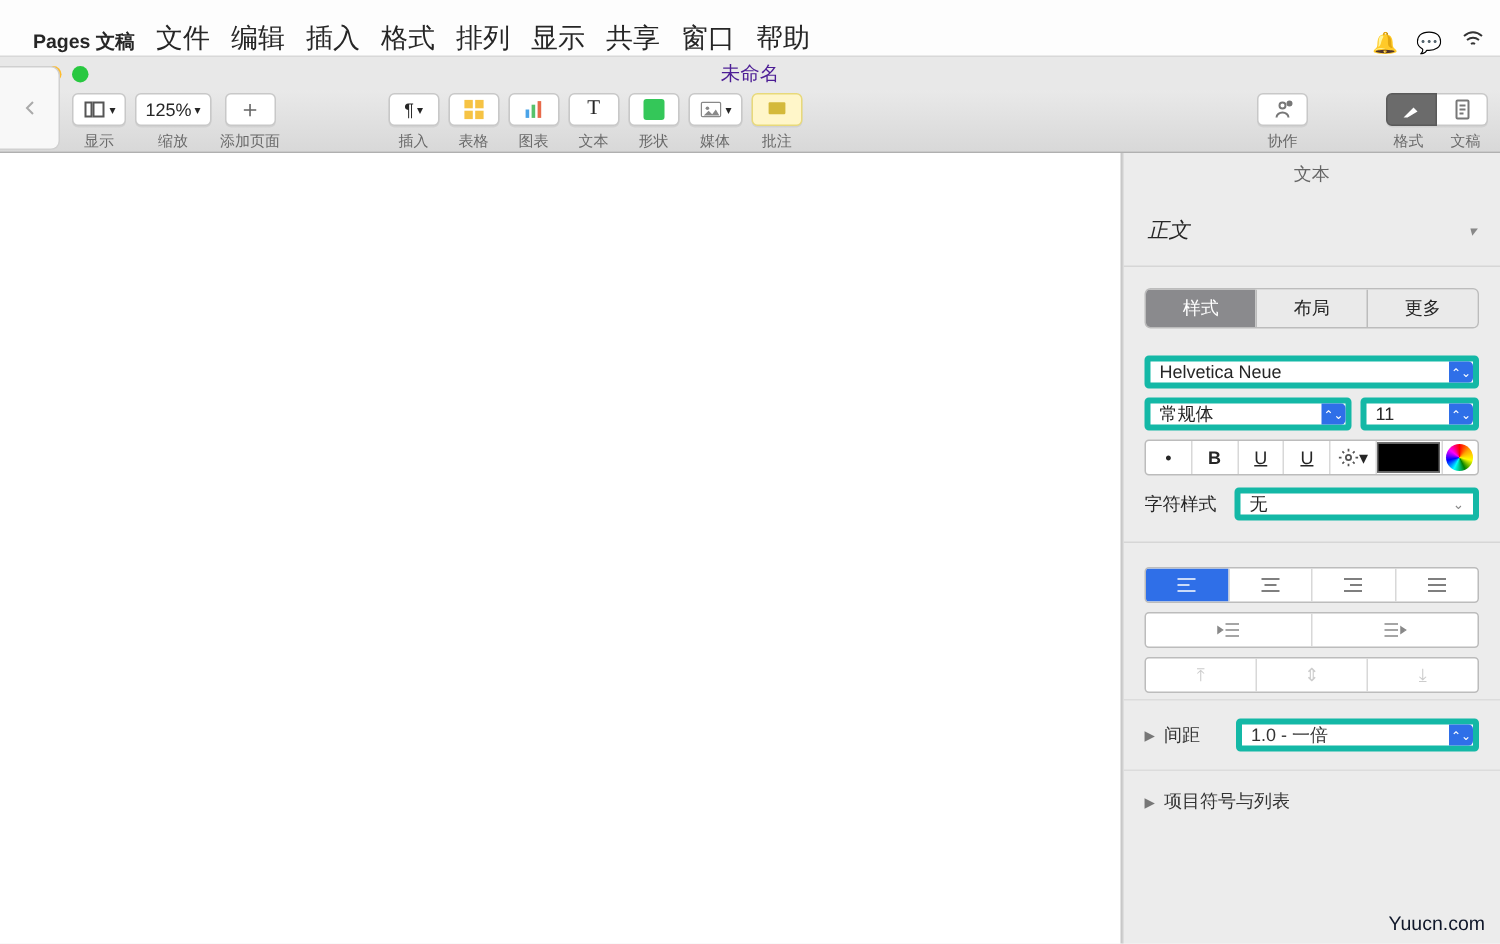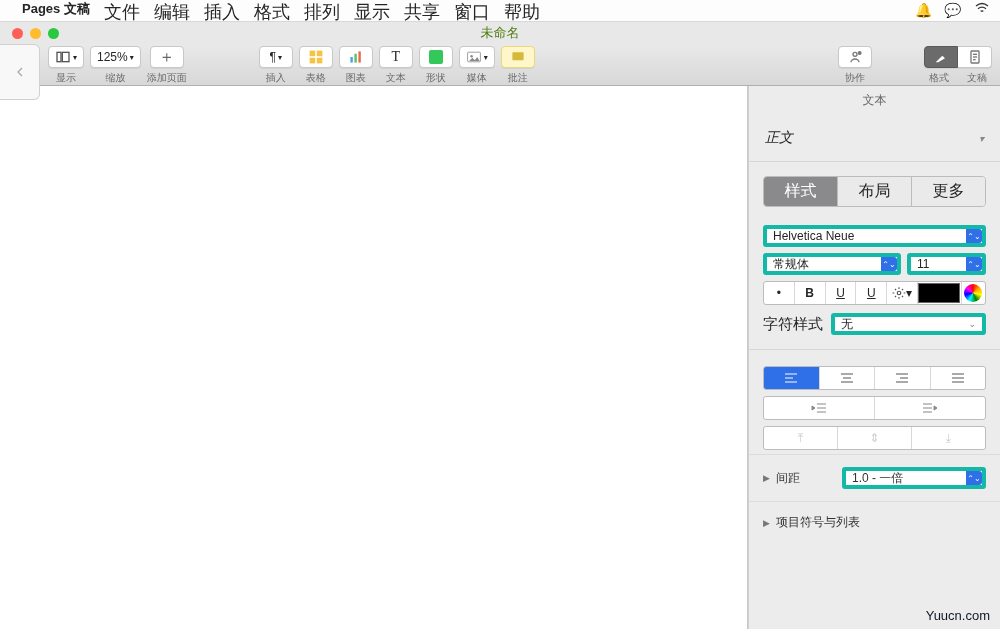--- a/index.html
+++ b/index.html
@@ -1,30 +1,30 @@
 <!DOCTYPE html>
 <html><head>
 <meta charset="utf-8">
 <style>
 * { box-sizing: border-box; margin: 0; padding: 0; font-family: -apple-system, "Helvetica Neue", Arial, sans-serif; }
 body { width: 1000px; height: 629px; background: #ececec; overflow: hidden; font-size: 13px; color: #262626; }
 
 
-.menubar { height: 22px; background: #fdfdfd; display: flex; align-items: flex-start; padding: 0 10px; border-bottom: 1px solid #d8d8d8; }
+.menubar { height: 38px; background: #fdfdfd; display: flex; align-items: flex-end; padding: 0 10px; border-bottom: 1px solid #d8d8d8; }
 .menubar .apple { font-size: 14px; margin-right: 12px; }
 .menubar .app-name { font-weight: 600; margin-right: 14px; }
 .menubar .mitem { margin-right: 14px; font-size: 18px; }
 .menubar .right { margin-left: auto; display: flex; align-items: center; gap: 12px; font-size: 14px; }
 
 
 .titlebar { height: 22px; display: flex; align-items: center; position: relative; background: #e8e8e8; }
 .tl { display: flex; gap: 7px; margin-left: 12px; }
 .tl span { width: 11px; height: 11px; border-radius: 50%; display: block; }
 .tl .r { background: #ff5f57; } .tl .y { background: #febc2e; } .tl .g { background: #28c840; }
-.win-title { position: absolute; left: 50%; transform: translateX(-50%); font-size: 13px; color: #4d7c0f; }
+.win-title { position: absolute; left: 50%; transform: translateX(-50%); font-size: 13px; color: #4c1d95; }
 .sidetab { position: absolute; left: 0; top: 44px; width: 40px; height: 56px; background: #f8f8f8; border: 1px solid #d0d0d0; border-left: none; border-radius: 0 6px 6px 0; display: flex; flex-direction: column; align-items: center; justify-content: center; color: #a0a0a0; }
 
 
 .toolbar { height: 42px; background: linear-gradient(#e9e9e9, #d8d8d8); border-bottom: 1px solid #b0b0b0; display: flex; align-items: flex-start; padding: 2px 8px 0 48px; gap: 6px; }
 .tgroup { display: flex; flex-direction: column; align-items: center; }
 .tbtn { height: 22px; min-width: 34px; background: #fff; border: 1px solid #c8c8c8; border-radius: 4px; display: flex; align-items: center; justify-content: center; font-size: 12px; box-shadow: 0 1px 0 rgba(0,0,0,.06); padding: 0 6px; }
 .tlabel { font-size: 10px; color: #6a6a6a; margin-top: 3px; }
 .trow { display: flex; }
 .trow .tbtn:first-child { border-radius: 4px 0 0 4px; }
 .trow .tbtn:last-child { border-radius: 0 4px 4px 0; border-left: none; }
@@ -32,40 +32,40 @@
 .tbtn.dark { background: #6b6b6b; color: #fff; border-color: #5a5a5a; }
 .icon-svg { width: 16px; height: 16px; }
 
 
 .workspace { display: flex; height: calc(629px - 22px - 22px - 42px); }
 .canvas { flex: 1; background: #fff; border-right: 1px solid #c8c8c8; }
 .inspector { width: 252px; background: #ececec; border-left: 1px solid #d0d0d0; display: flex; flex-direction: column; overflow-y: auto; }
 .ins-header { text-align: center; font-size: 12px; color: #666; padding: 6px 0; }
 .ins-title { padding: 14px 16px; font-size: 14px; display: flex; justify-content: space-between; align-items: center; border-bottom: 1px solid #d6d6d6; font-style: italic; }
 .seg3 { display: flex; margin: 14px 14px 8px; border-radius: 4px; overflow: hidden; border: 1px solid #bcbcbc; }
-.seg3 div { flex: 1; text-align: center; font-size: 16px; padding: 4px 0; background: #eaeaea; }
+.seg3 div { flex: 1; text-align: center; font-size: 12px; padding: 4px 0; background: #eaeaea; }
 .seg3 div.active { background: #8a8a8d; color: #fff; }
 .seg3 div + div { border-left: 1px solid #bcbcbc; }
 .sect { padding: 10px 14px 4px; }
 .sect-label { font-size: 12px; color: #444; margin-bottom: 6px; font-weight: 500; }
 .sel { width: 100%; height: 22px; background: #fff; border: 4px solid #14b8a6; border-radius: 3px; display: flex; align-items: center; padding: 0 6px; font-size: 12px; position: relative; }
 .sel .arrow { position: absolute; right: 0; top: 0; bottom: 0; width: 16px; background: #2f6fe8; border-radius: 0 3px 3px 0; display: flex; align-items: center; justify-content: center; color: #fff; font-size: 8px; }
 .row { display: flex; gap: 6px; margin-top: 6px; align-items: flex-end; }
 .btnrow { display: flex; border: 1px solid #bcbcbc; border-radius: 3px; overflow: hidden; background: #fff; margin-top: 6px; }
 .btnrow > div { flex: 1; height: 22px; display: flex; align-items: center; justify-content: center; font-size: 12px; }
 .btnrow > div + div { border-left: 1px solid #d8d8d8; }
 .btnrow > div.active { background: #2f6fe8; color: #fff; }
 .swatch { width: 42px; height: 20px; background: #000; border: 1px solid #666; }
 .colorwheel { width: 18px; height: 18px; border-radius: 50%; background: conic-gradient(red,orange,yellow,green,cyan,blue,magenta,red); }
 .kv { display: flex; align-items: center; gap: 8px; margin-top: 8px; }
-.kv .k { font-size: 15px; min-width: 52px; }
+.kv .k { font-size: 12px; min-width: 52px; }
 .disc { display: flex; align-items: center; padding: 12px 14px; font-size: 12px; color: #333; border-top: 1px solid #dcdcdc; gap: 6px; }
 .disc .tri { font-size: 9px; color: #777; }
 .watermark { position: absolute; right: 10px; bottom: 6px; font-size: 13px; color: #0f172a; }
-.linesel { width: 144px; }
+.linesel { width: 162px; }
 hr.sep { border: none; border-top: 1px solid #d6d6d6; margin: 10px 0 0; }
 </style>
 </head>
 <body>
 
 <div class="menubar">
   <span class="apple"></span>
   <span class="app-name">Pages 文稿</span>
   <span class="mitem">文件</span>
   <span class="mitem">编辑</span>

